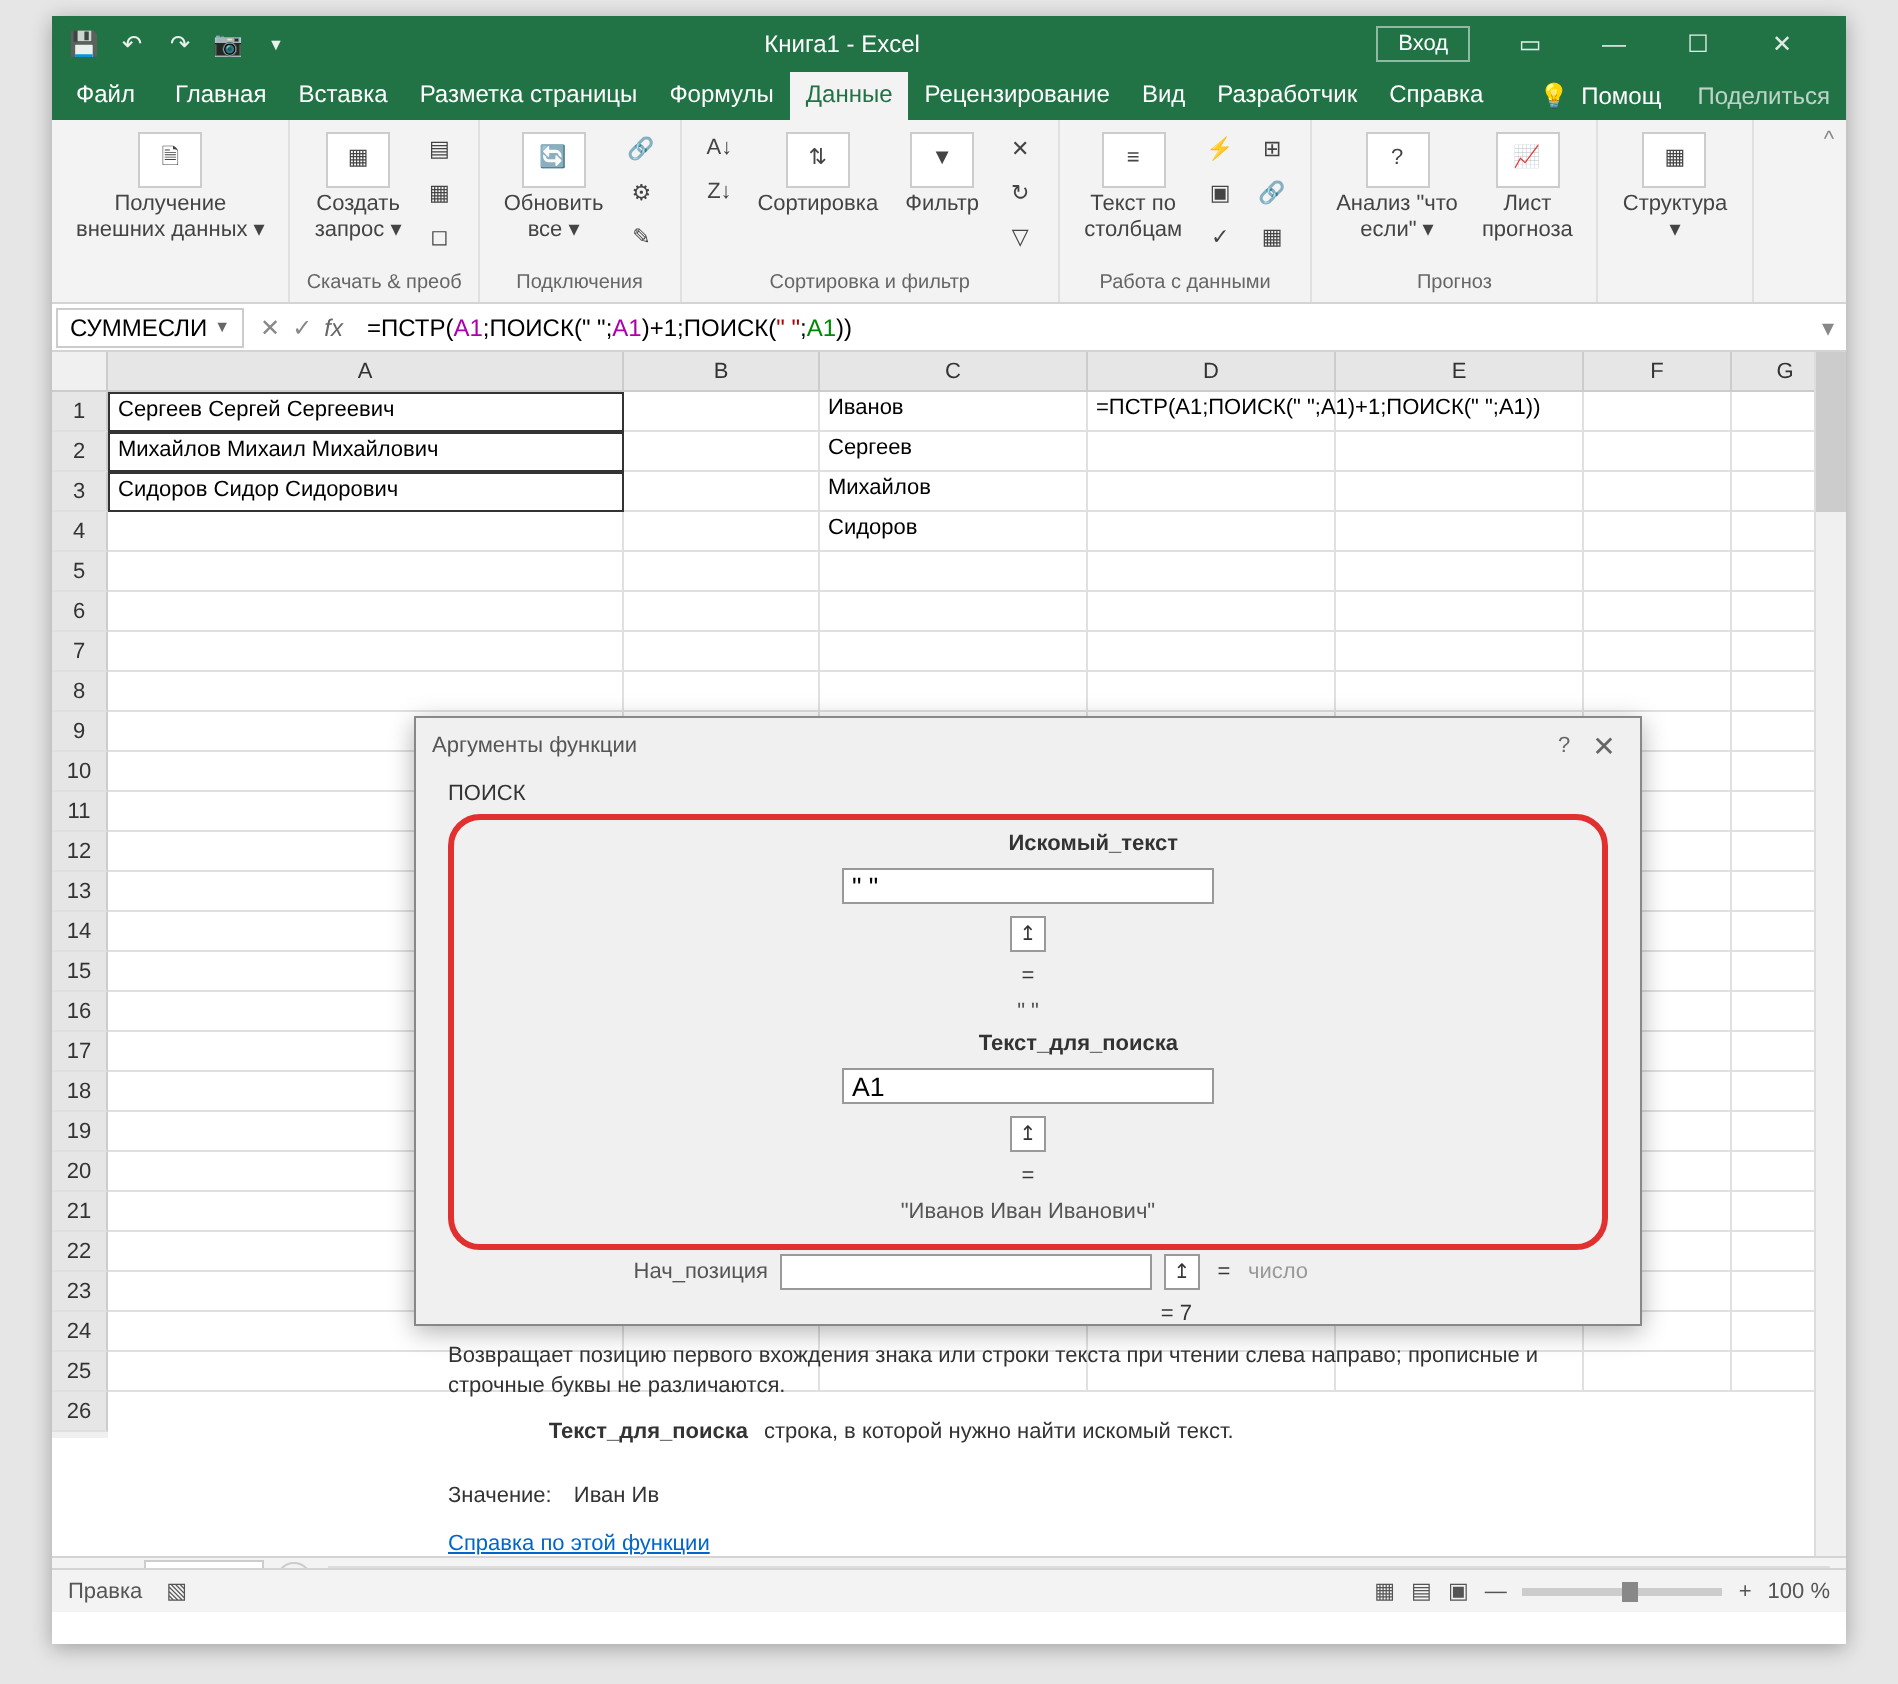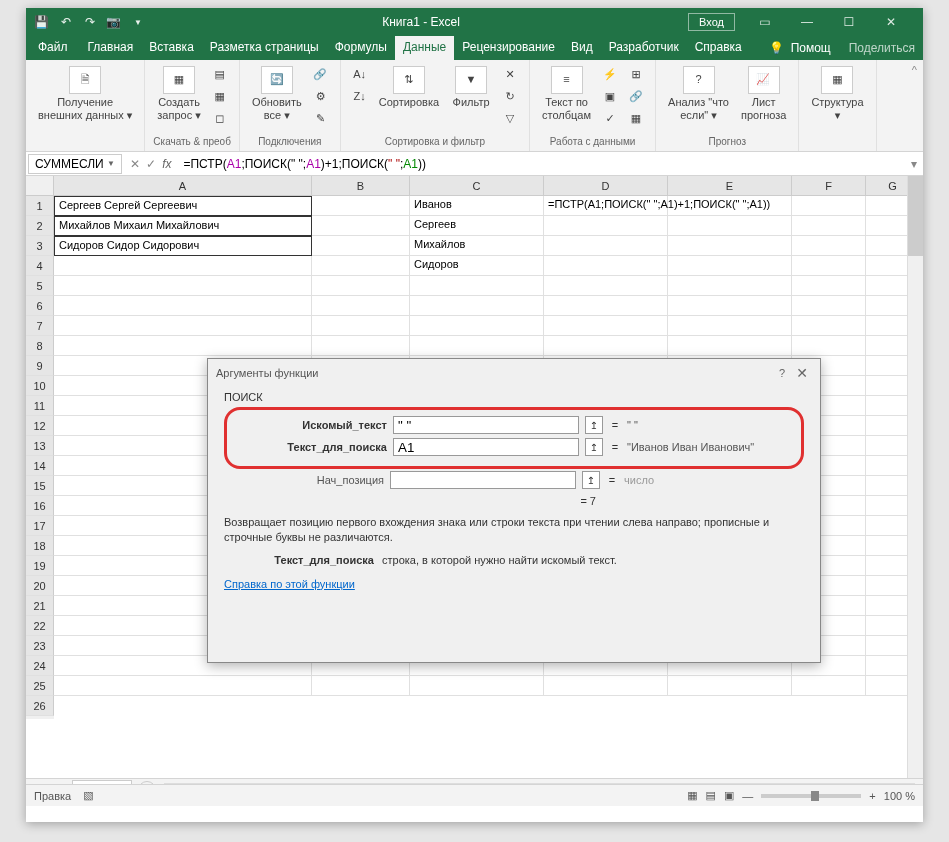--- a/index.html
+++ b/index.html
@@ -64,21 +64,21 @@
 .vscroll-thumb { position: absolute; top: 0; width: 100%; height: 80px; background: #ccc; }
 
 .dialog { position: absolute; top: 358px; left: 207px; width: 614px; height: 305px; background: #f0f0f0; border: 1px solid #888; box-shadow: 0 3px 12px rgba(0,0,0,.3); font-size: 11px; color: #333; }
 .dlg-title { height: 28px; display: flex; align-items: center; padding: 0 8px; color: #555; }
 .dlg-title .spacer { flex: 1; }
 .dlg-close { width: 20px; text-align: center; font-size: 14px; color: #666; }
 .dlg-help { width: 20px; text-align: center; color: #666; }
 .dlg-body { padding: 4px 16px; }
 .dlg-fn { font-size: 11px; color: #333; margin-bottom: 4px; }
 .dlg-args { border: 3px solid #e03030; border-radius: 16px; padding: 6px 10px; margin-bottom: 2px; }
-.dlg-arg-row { display: flex; align-items: center; margin-bottom: 4px; gap: 6px; }
+.dlg-arg-row { display: flex; align-items: center; margin-bottom: 4px; gap: 6px; flex-direction: column; }
 .dlg-arg-label { width: 150px; text-align: right; font-weight: bold; }
 .dlg-arg-label.nolabel { font-weight: normal; color: #555; }
 .dlg-arg-input { width: 186px; border: 1px solid #999; background: #fff; padding: 2px 4px; height: 18px; }
 .dlg-arg-btn { width: 18px; height: 18px; border: 1px solid #999; background: #fff; display: flex; align-items: center; justify-content: center; font-size: 10px; }
 .dlg-arg-eq { width: 12px; text-align: center; }
 .dlg-arg-result { flex: 1; color: #555; font-size: 11px; }
 .dlg-extra-row { display: flex; align-items: center; margin: 2px 0 6px 0; gap: 6px; padding-left: 10px; }
 .dlg-desc { margin: 8px 0; line-height: 1.4; }
 .dlg-param-desc { margin: 8px 0; display: flex; gap: 8px; }
 .dlg-param-name { font-weight: bold; width: 150px; text-align: right; }
@@ -598,17 +598,21 @@
       <div class="dlg-arg-result" style="color:#999">число</div>
     </div>
     <div class="result-row">
         <div class="eq">=  7</div>
       </div>
     <div class="dlg-desc">Возвращает позицию первого вхождения знака или строки текста при чтении слева направо; прописные и строчные буквы не различаются.</div>
     <div class="dlg-param-desc">
       <div class="dlg-param-name">Текст_для_поиска</div>
       <div>строка, в которой нужно найти искомый текст.</div>
     </div>
+    <div class="dlg-value">
+      <span>Значение:</span>
+      <span style="margin-left:8px">Иван Ив</span>
+    </div>
     <div class="dlg-footer">
       <a class="dlg-link">Справка по этой функции</a>
     </div>
   </div>
 </div>
 
 </body></html>

